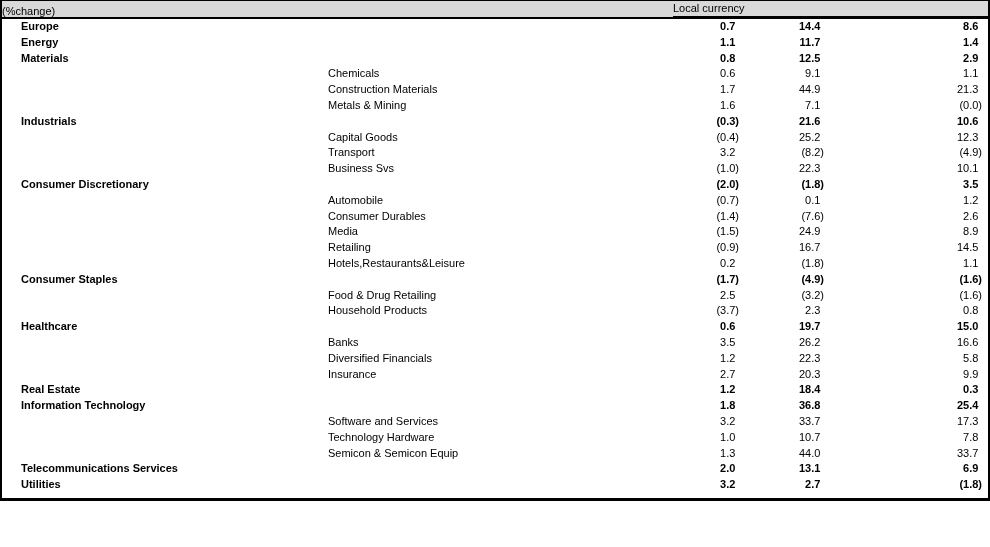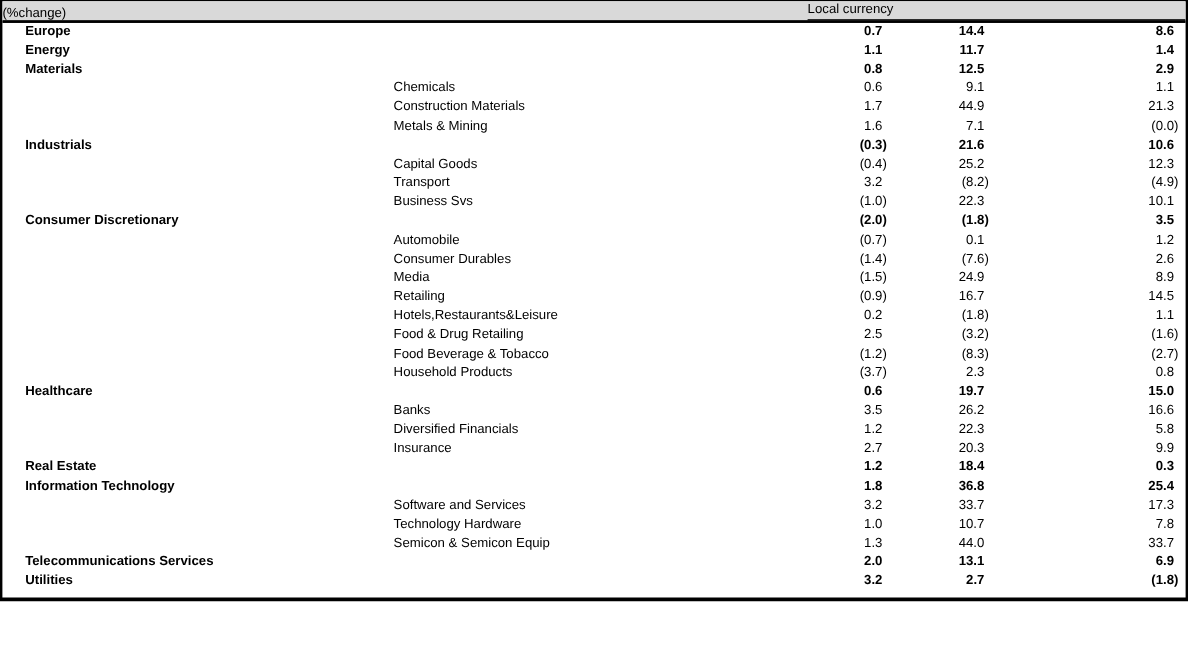--- a/index.html
+++ b/index.html
@@ -165,33 +165,33 @@
           <td class="num">(0.9)</td>
           <td class="num">16.7<span class="ph">)</span></td>
           <td class="num">14.5<span class="ph">)</span></td>
         </tr>
         <tr class="sub">
           <td class="label">Hotels,Restaurants&amp;Leisure</td>
           <td class="num">0.2<span class="ph">)</span></td>
           <td class="num">(1.8)</td>
           <td class="num">1.1<span class="ph">)</span></td>
         </tr>
+        <tr class="group">
+          <td class="label">Consumer Staples</td>
+          <td class="num">(1.7)</td>
+          <td class="num">(4.9)</td>
+          <td class="num">(1.6)</td>
+        </tr>
         <tr class="sub">
           <td class="label">Food &amp; Drug Retailing</td>
           <td class="num">2.5<span class="ph">)</span></td>
           <td class="num">(3.2)</td>
           <td class="num">(1.6)</td>
         </tr>
         <tr class="sub">
-          <td class="label">Food Beverage &amp; Tobacco</td>
-          <td class="num">(1.2)</td>
-          <td class="num">(8.3)</td>
-          <td class="num">(2.7)</td>
-        </tr>
-        <tr class="sub">
           <td class="label">Household Products</td>
           <td class="num">(3.7)</td>
           <td class="num">2.3<span class="ph">)</span></td>
           <td class="num">0.8<span class="ph">)</span></td>
         </tr>
         <tr class="group">
           <td class="label">Healthcare</td>
           <td class="num">0.6<span class="ph">)</span></td>
           <td class="num">19.7<span class="ph">)</span></td>
           <td class="num">15.0<span class="ph">)</span></td>

